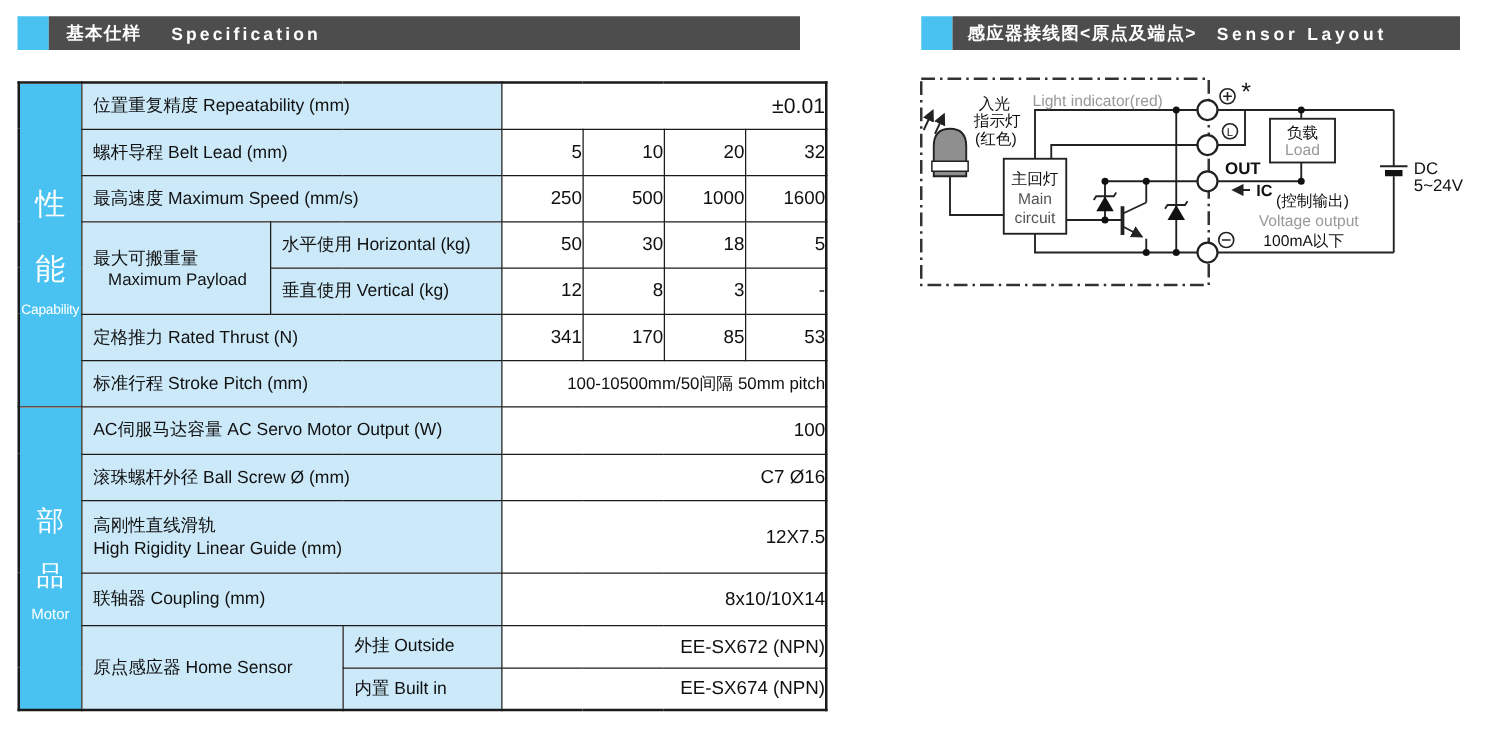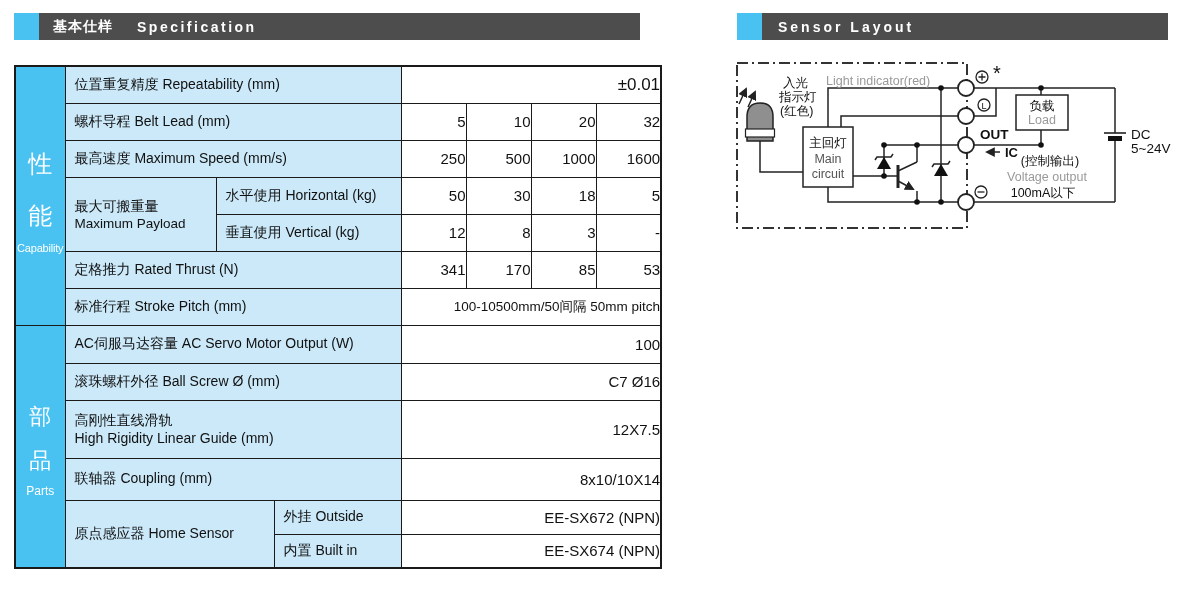--- a/index.html
+++ b/index.html
@@ -14,21 +14,21 @@
     position:absolute; height:27px; background:#4D4D4D; color:#fff;
     display:flex; align-items:center; font-size:14px; font-weight:bold;
   }
   .hdr-bar .zh { margin-left:14px; letter-spacing:1px; }
   .hdr-bar .en { margin-left:24px; letter-spacing:2.5px; }
   
   .tblwrap { position:absolute; left:14px; top:65px; }
   table.spec { border-collapse:collapse; table-layout:fixed; width:646px; border:2px solid #1a1a1a; }
   table.spec td { border:1px solid #1a1a1a; overflow:hidden; }
   td.lab { background:#CBE9F9; text-align:left; padding:0 6px 0 9px; font-size:14px; color:#111; }
-  td.lab .l2 { font-size:13.5px; }
+  td.lab .l2 { font-size:13.5px;text-align:center; }
   td.val { background:#fff; text-align:right; font-size:15px; }
   td.val.big { font-size:17px; }
   td.val.sm  { font-size:13.5px; }
   td.cata { background:#49C2F1; color:#fff; text-align:center; vertical-align:middle; }
   .cat { display:flex; flex-direction:column; align-items:center; justify-content:center; }
   .cat .zh { font-size:24px; line-height:1; }
   .cat.capability .zh { margin:14px 0; }
   .cat.parts .zh { font-size:22px; margin:11px 0; }
   .cat.capability .en { font-size:11px; letter-spacing:-0.2px; margin-top:0px; }
   .cat.parts .en { font-size:12px; margin-top:1px; }
@@ -44,20 +44,21 @@
 
 <div class="page">
 
   <div class="hdr-sq" style="left:14px; top:13px;"></div>
   <div class="hdr-bar" style="left:39px; top:13px; width:601px;">
     <span class="zh">基本仕样</span>
     <span class="en">Specification</span>
   </div>
   <div class="hdr-sq" style="left:737px; top:13px;"></div>
   <div class="hdr-bar" style="left:762px; top:13px; width:406px;">
+    <span class="zh" style="margin-left:12px;">感应器接线图&lt;原点及端点&gt;</span>
     <span class="en" style="margin-left:16px; letter-spacing:3px;">Sensor Layout</span>
   </div>
 
   <div class="tblwrap">
   <table class="spec">
     <colgroup>
       <col style="width:50px">
           <col style="width:151px">
           <col style="width:58px">
           <col style="width:127px">
@@ -120,21 +121,21 @@
       <tr style="height:37px">
         <td class="lab" colspan="3">标准行程 Stroke Pitch (mm)</td>
         <td class="val sm" colspan="4">100-10500mm/50间隔  50mm pitch</td>
       </tr>
 
       <tr style="height:38px">
         <td class="cata" rowspan="6">
           <div class="cat parts">
             <span class="zh">部</span>
             <span class="zh">品</span>
-            <span class="en">Parts</span>
+            <span class="en">Motor</span>
           </div>
         </td>
         <td class="lab" colspan="3">AC伺服马达容量 AC Servo Motor Output (W)</td>
         <td class="val" colspan="4">100</td>
       </tr>
       <tr style="height:37px">
         <td class="lab" colspan="3">滚珠螺杆外径 Ball Screw Ø (mm)</td>
         <td class="val" colspan="4">C7 Ø16</td>
       </tr>
       <tr style="height:58px">

